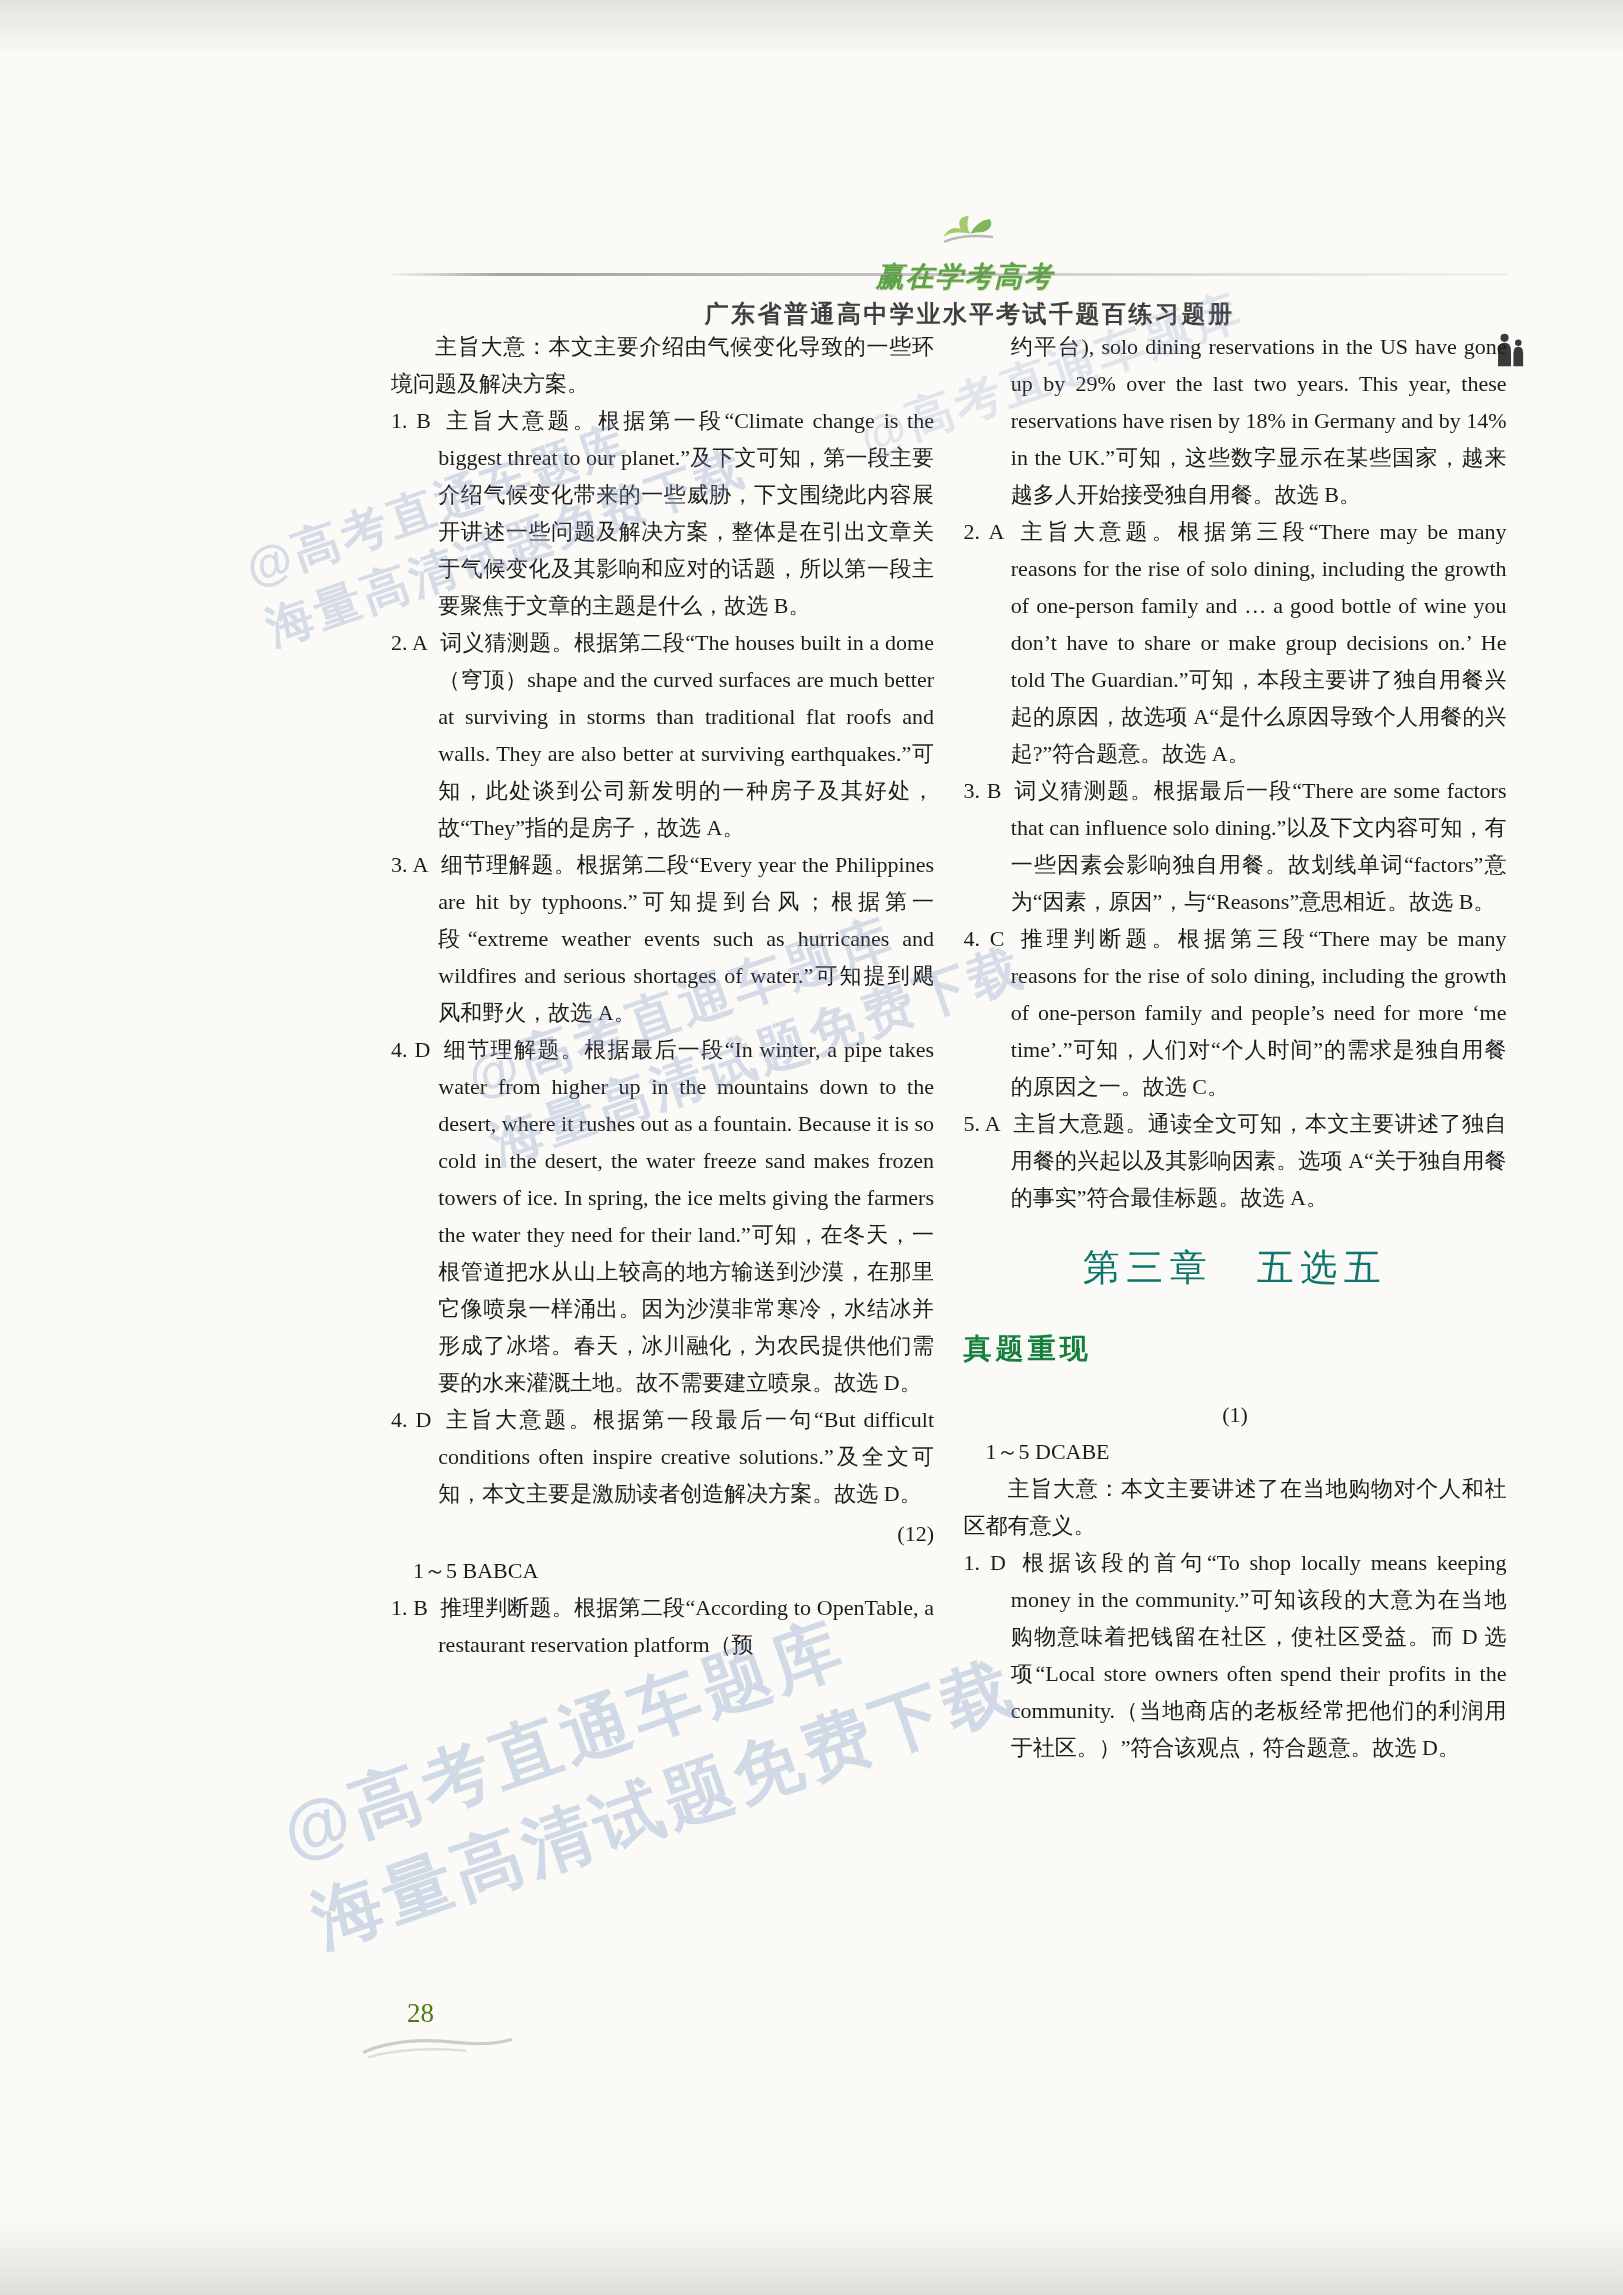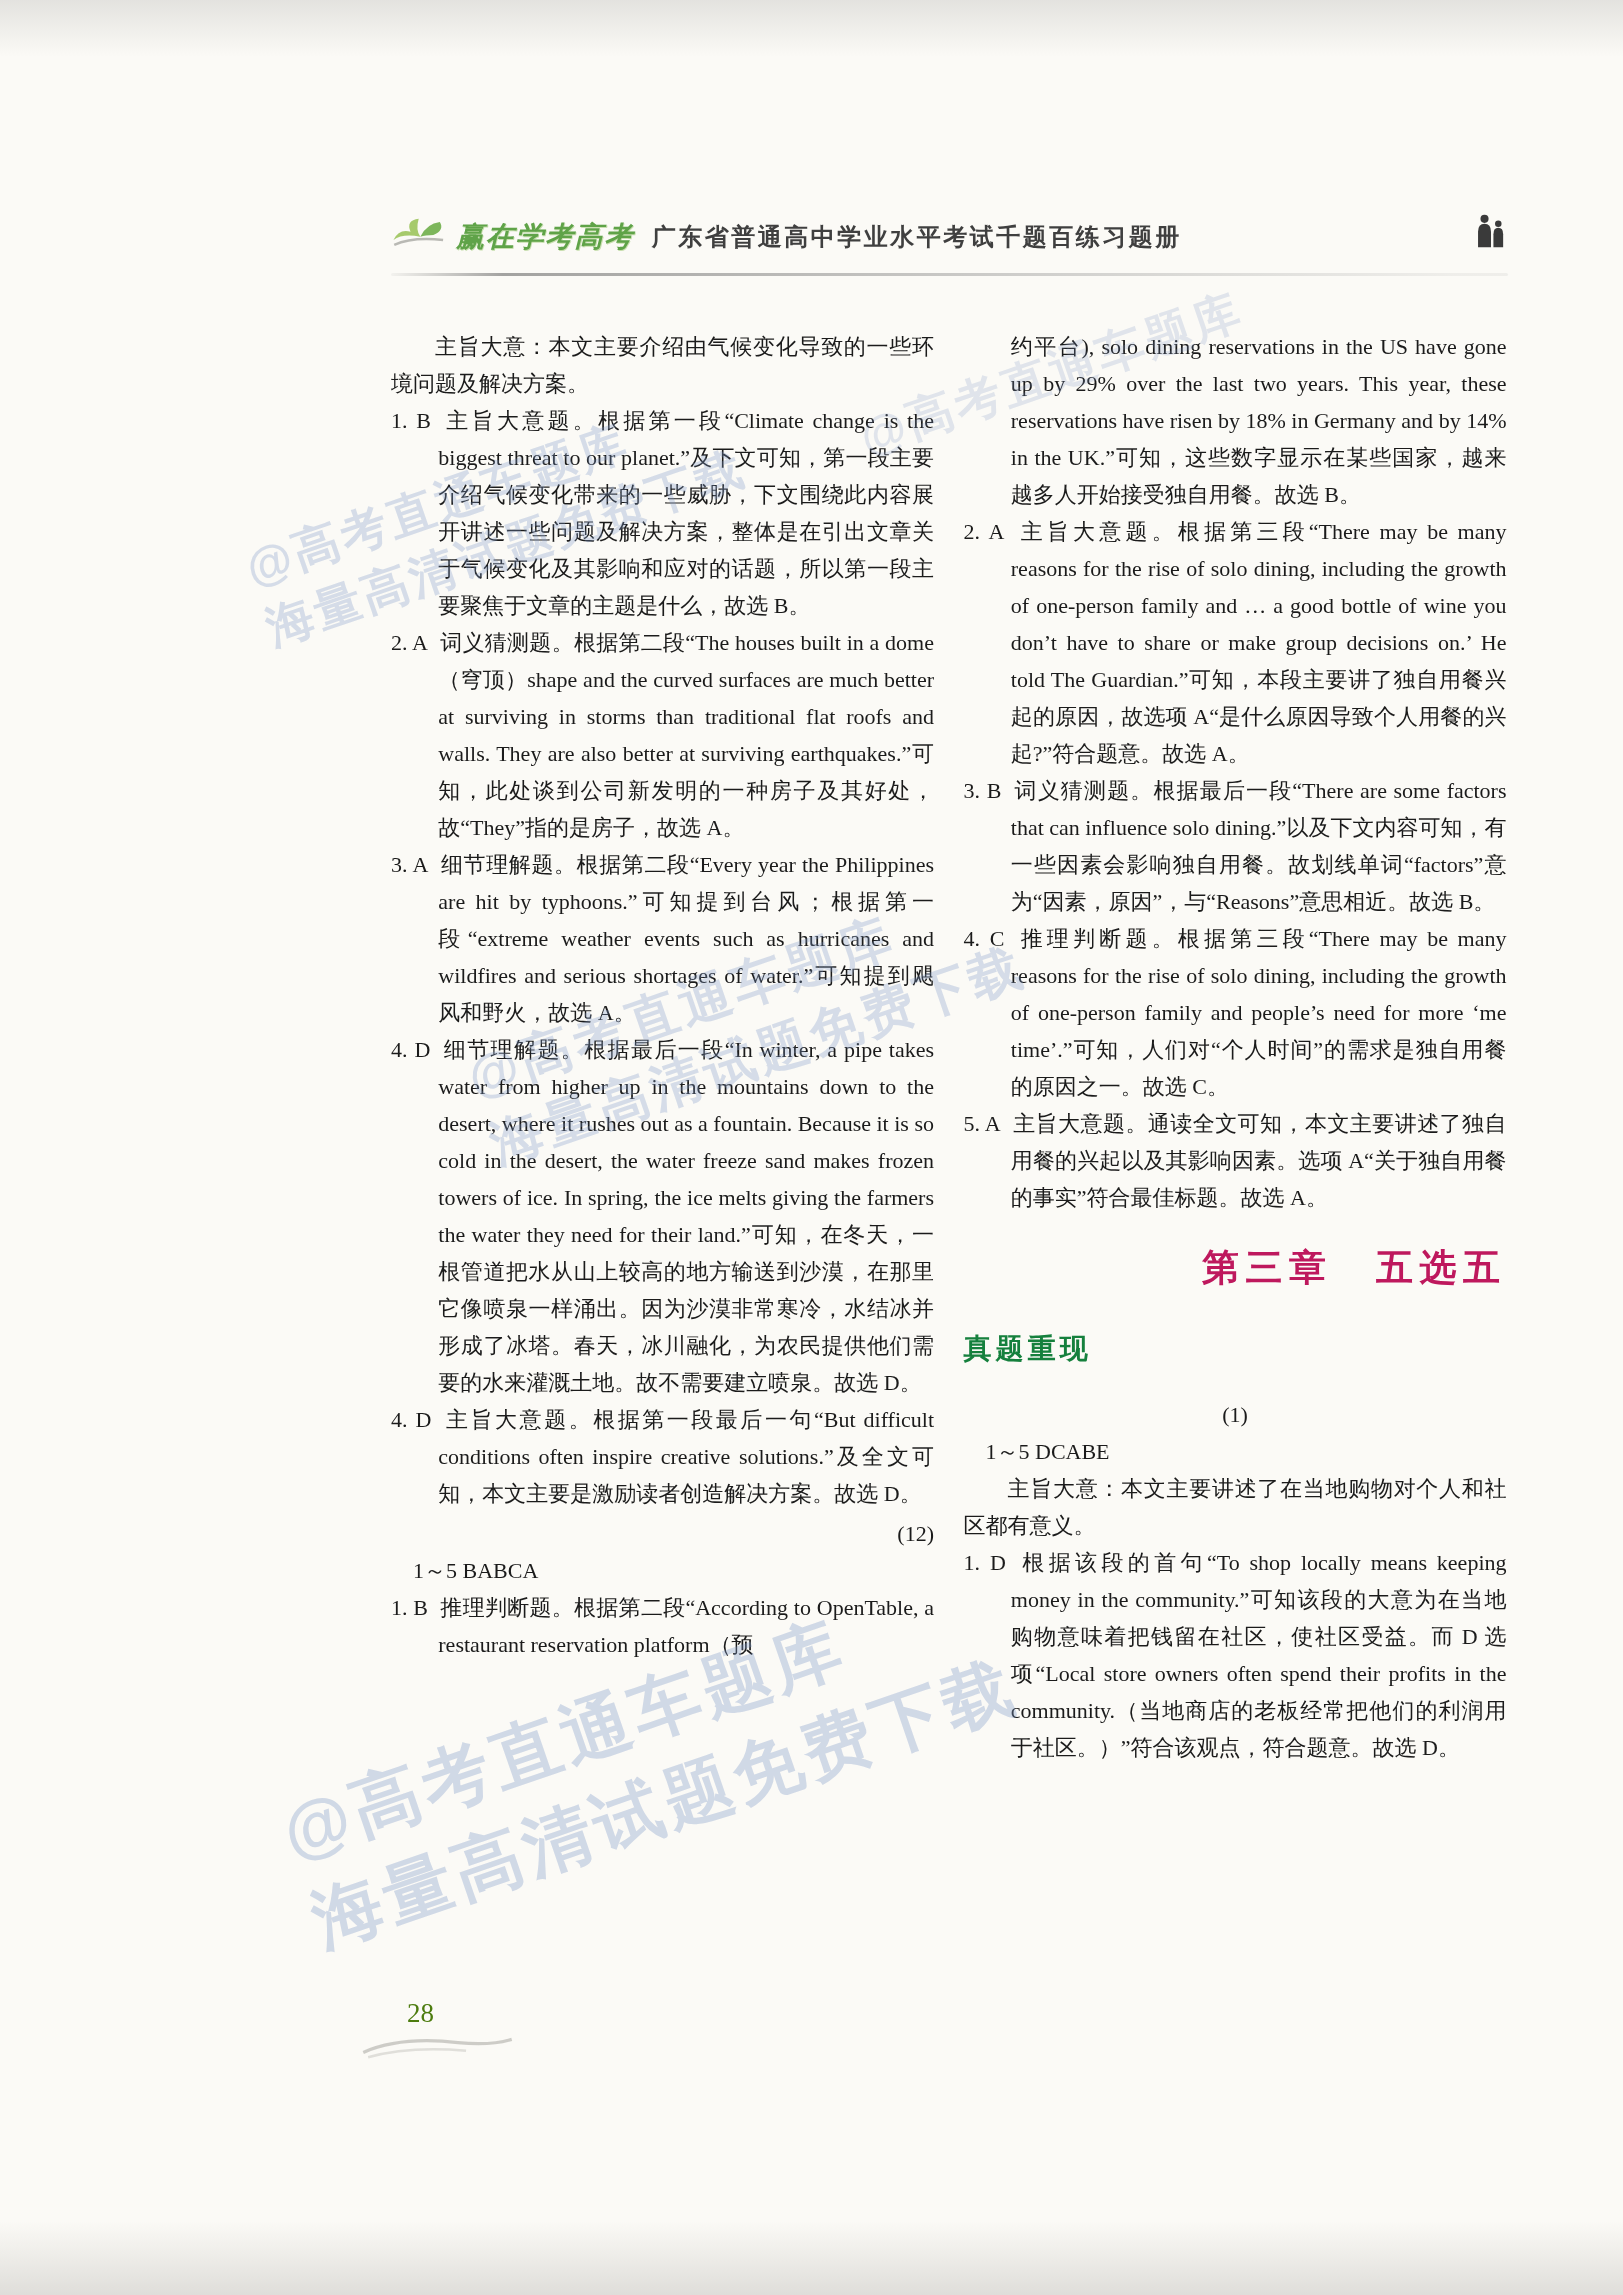--- a/index.html
+++ b/index.html
@@ -24,22 +24,22 @@
     pointer-events: none;
   }
   .scan-bottom {
     position: absolute; left: 0; bottom: 0; width: 100%; height: 74px;
     background: linear-gradient(0deg, rgba(110,108,104,0.20), rgba(110,108,104,0));
     pointer-events: none;
   }
 
   
   .header {
-    position: absolute; left: 391px; top: 209px; width: 1117px; height: 54px;
-    display: flex; align-items: center;
+    position: absolute; left: 411px; top: 209px; width: 1117px; height: 54px;
+    display: flex; align-items: center; flex-direction: column;
   }
   .logo { flex: 0 0 auto; }
   .brand {
     font-family: "Liberation Sans", "DejaVu Sans", sans-serif;
     font-weight: bold; font-style: italic;
     font-size: 28px; letter-spacing: 1.6px;
     color: #5fa348;
     text-shadow: 0.8px 0.8px 0 rgba(140,190,90,0.45);
     margin: 0 18px 0 8.2px;
     white-space: nowrap;
@@ -87,23 +87,23 @@
   .col { flex: 0 0 543px; width: 543px; }
   p { margin: 0; }
   .para { text-indent: 2em; }
   .item { padding-left: 2.15em; text-indent: -2.15em; }
   .item-label { margin-right: 0.55em; white-space: pre; }
   .item-cont { padding-left: 2.15em; }
   .set-label { text-align: right; text-indent: 0; margin-top: 3.3px; }
   .answer-key { text-indent: 1em; }
   .chapter-title {
     font-family: "Liberation Sans", "DejaVu Sans", sans-serif;
-    font-weight: bold; font-size: 37px; line-height: 47px;
-    text-align: right; letter-spacing: 6.5px;
-    margin-top: 28px; color: #be185d;
+    font-weight: normal; font-size: 37px; line-height: 47px;
+    text-align: center; letter-spacing: 6.5px;
+    margin-top: 28px; color: #0f766e;
   }
   .section-title {
     font-family: "Liberation Sans", "DejaVu Sans", sans-serif;
     font-weight: bold; font-size: 28px; line-height: 38px;
     text-align: left; letter-spacing: 4.1px;
     margin-top: 39px; color: #15803d;
   }
   .set-label-big { text-align: center; margin-top: 14.7px; }
 
   

